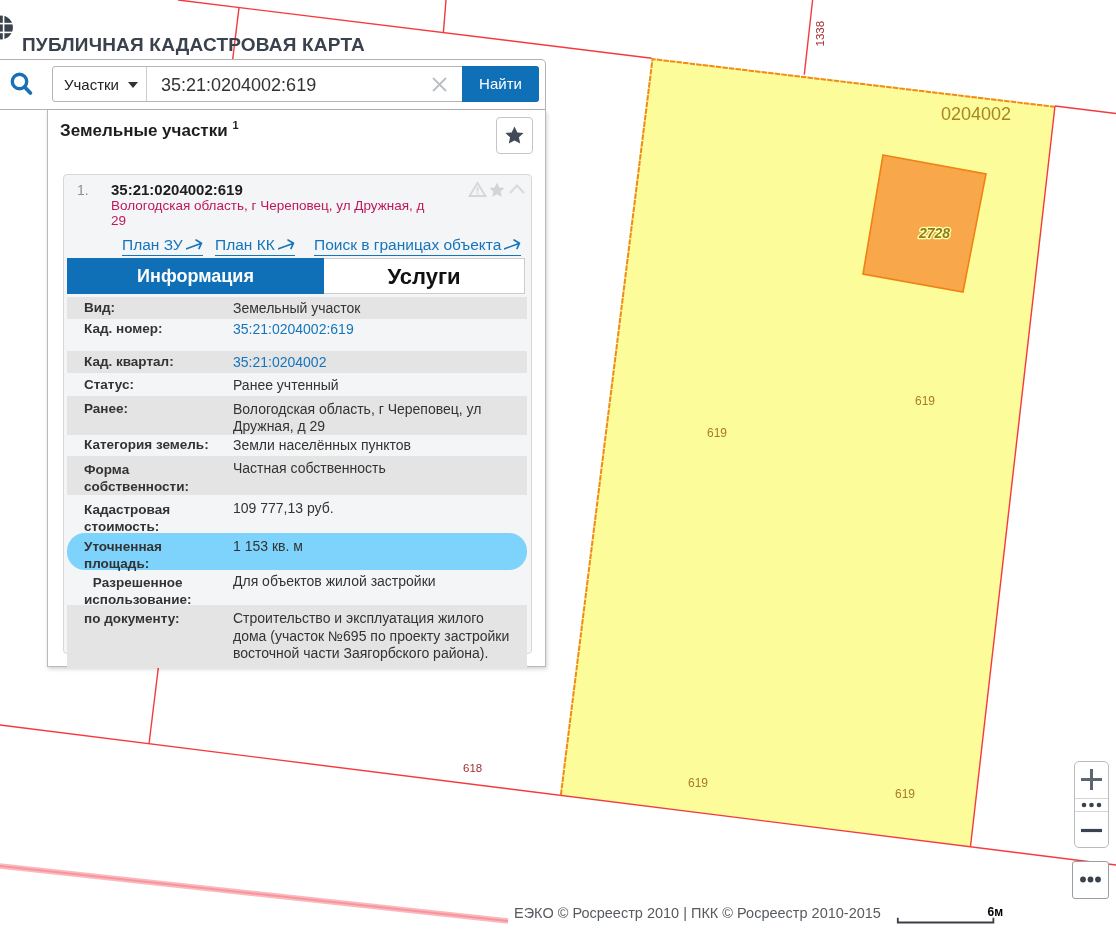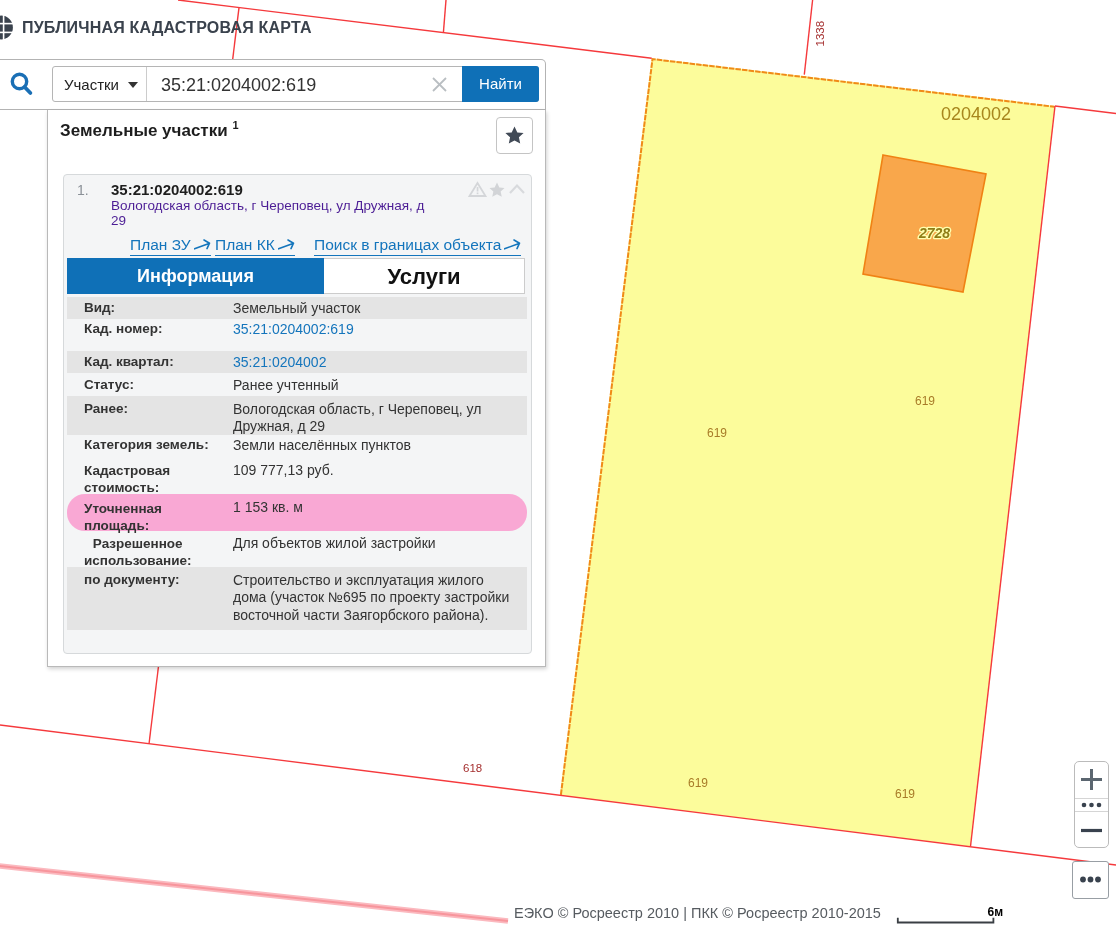--- a/index.html
+++ b/index.html
@@ -55,21 +55,21 @@
   <text x="895" y="798" font-size="12" fill="#a87b28">619</text>
 </svg>
 
 <svg class="abs" style="left:0;top:15px;z-index:3" width="16" height="27" viewBox="0 0 16 27">
   <circle cx="1" cy="12.5" r="11.9" fill="#3a424d"></circle>
   <line x1="-11" y1="8.6" x2="13.2" y2="8.6" stroke="#fff" stroke-width="1.6"></line>
   <line x1="-11" y1="17.4" x2="13.2" y2="17.4" stroke="#fff" stroke-width="1.6"></line>
   <line x1="3.6" y1="0" x2="3.6" y2="27" stroke="#fff" stroke-width="1.6"></line>
 </svg>
 
-<div class="abs" style="left:22px;top:19px;z-index:3;font-size:16px;font-weight:bold;color:#3a424d;letter-spacing:0.2px;text-align:center;">ПУБЛИЧНАЯ КАДАСТРОВАЯ КАРТА</div>
+<div class="abs" style="left:22px;top:34px;z-index:3;font-size:19px;font-weight:bold;color:#3a424d;letter-spacing:0.2px;text-align:center;">ПУБЛИЧНАЯ КАДАСТРОВАЯ КАРТА</div>
 
 <div class="abs" style="left:0;top:59px;width:546px;height:51px;background:#fff;border-top:1px solid #b3b3b3;border-bottom:1px solid #b3b3b3;border-right:1px solid #b3b3b3;border-top-right-radius:5px;z-index:2"></div>
 
 <svg class="abs" style="left:10px;top:71px;z-index:3" width="24" height="25" viewBox="0 0 24 25">
   <circle cx="9.5" cy="10.5" r="7.2" fill="none" stroke="#1a6fb5" stroke-width="3.4"></circle>
   <line x1="14.6" y1="16" x2="20.4" y2="22" stroke="#1a6fb5" stroke-width="3.8" stroke-linecap="round"></line>
 </svg>
 
 <div class="abs" style="left:52px;top:66px;width:487px;height:36px;background:#fff;border:1px solid #b5b5b5;border-radius:3px;z-index:3"></div>
 
@@ -107,23 +107,23 @@
 <div class="abs" style="left:111px;top:181px;z-index:4;font-size:15px;font-weight:bold;color:#1d1d1d;">35:21:0204002:619</div>
 
 <svg class="abs" style="left:468px;top:181px;z-index:4" width="58" height="17" viewBox="0 0 58 17">
   <path d="M9.5 2 L17.5 15 H1.5 Z" fill="none" stroke="#d4d6d9" stroke-width="1.8"></path>
   <rect x="8.7" y="6" width="1.7" height="4.5" fill="#d4d6d9"></rect>
   <rect x="8.7" y="11.5" width="1.7" height="1.7" fill="#d4d6d9"></rect>
   <path d="M29 1.5l2.35 5 5.2.55-3.9 3.55 1.1 5.2L29 13.2l-4.75 2.6 1.1-5.2-3.9-3.55 5.2-.55z" fill="#d2d4d7"></path>
   <path d="M42 12 L49 4.5 L56 12" fill="none" stroke="#d8dadd" stroke-width="2.2"></path>
 </svg>
 
-<div class="abs" style="left:111px;top:199px;z-index:4;font-size:13.5px;line-height:14.5px;color:#4c1d95;">Вологодская область, г Череповец, ул Дружная, д<br>29</div>
-
-<div class="abs" style="left:130px;top:236px;z-index:4;font-size:15.5px;color:#1475bc;border-bottom:1px solid #1475bc;padding-bottom:1px;">План ЗУ<svg width="17" height="12" viewBox="0 0 17 12" style="margin-left:3px;vertical-align:-1px;">
+<div class="abs" style="left:111px;top:199px;z-index:4;font-size:13.5px;line-height:14.5px;color:#be185d;">Вологодская область, г Череповец, ул Дружная, д<br>29</div>
+
+<div class="abs" style="left:122px;top:236px;z-index:4;font-size:15.5px;color:#1475bc;border-bottom:1px solid #1475bc;padding-bottom:1px;">План ЗУ<svg width="17" height="12" viewBox="0 0 17 12" style="margin-left:3px;vertical-align:-1px;">
         <path d="M0.5 9.8 L15 4.4 M10 1 L15.5 4.2 L13 9.6" stroke="#1475bc" stroke-width="1.6" fill="none" stroke-linecap="round" stroke-linejoin="round"></path>
       </svg></div>
 
 <div class="abs" style="left:215px;top:236px;z-index:4;font-size:15.5px;color:#1475bc;border-bottom:1px solid #1475bc;padding-bottom:1px;">План КК<svg width="17" height="12" viewBox="0 0 17 12" style="margin-left:3px;vertical-align:-1px;">
         <path d="M0.5 9.8 L15 4.4 M10 1 L15.5 4.2 L13 9.6" stroke="#1475bc" stroke-width="1.6" fill="none" stroke-linecap="round" stroke-linejoin="round"></path>
       </svg></div>
 
 <div class="abs" style="left:314px;top:236px;z-index:4;font-size:15.5px;color:#1475bc;border-bottom:1px solid #1475bc;padding-bottom:1px;">Поиск в границах объекта<svg width="17" height="12" viewBox="0 0 17 12" style="margin-left:3px;vertical-align:-1px;">
         <path d="M0.5 9.8 L15 4.4 M10 1 L15.5 4.2 L13 9.6" stroke="#1475bc" stroke-width="1.6" fill="none" stroke-linecap="round" stroke-linejoin="round"></path>
       </svg></div>
@@ -157,27 +157,31 @@
   <div style="position:relative;height:39px;background:#e4e4e4;">
     <div style="position:absolute;left:17px;top:5px;font-weight:bold;">Ранее:</div>
     <div style="position:absolute;left:166px;top:4.5px;font-size:14px;line-height:17.5px;">Вологодская область, г Череповец, ул<br>Дружная, д 29</div>
   </div>
 
   <div style="position:relative;height:21px;">
     <div style="position:absolute;left:17px;top:2px;font-weight:bold;">Категория земель:</div>
     <div style="position:absolute;left:166px;top:1.5px;font-size:14px;">Земли населённых пунктов</div>
   </div>
 
+  <div style="position:relative;height:38.5px;background:#e4e4e4;">
+    <div style="position:absolute;left:17px;top:4.5px;font-weight:bold;line-height:17px;">Форма<br>собственности:</div>
+    <div style="position:absolute;left:166px;top:4px;font-size:14px;">Частная собственность</div>
+  </div>
 
   <div style="position:relative;height:38px;text-decoration:underline;">
     <div style="position:absolute;left:17px;top:6px;font-weight:bold;line-height:17px;">Кадастровая<br>стоимость:</div>
     <div style="position:absolute;left:166px;top:5.5px;font-size:14px;">109 777,13 руб.</div>
   </div>
 
-  <div style="position:relative;height:37px;background:#f9a8d4;border-radius:18px;">
+  <div style="position:relative;height:37px;background:#7dd3fc;border-radius:18px;">
     <div style="position:absolute;left:17px;top:5.5px;font-weight:bold;line-height:17px;">Уточненная<br>площадь:</div>
     <div style="position:absolute;left:166px;top:5px;font-size:14px;">1 153 кв. м</div>
   </div>
 
   <div style="position:relative;height:35.5px;">
     <div style="position:absolute;left:17px;top:4px;font-weight:bold;line-height:17px;text-align:center;">Разрешенное<br>использование:</div>
     <div style="position:absolute;left:166px;top:3.5px;font-size:14px;">Для объектов жилой застройки</div>
   </div>
 
   <div style="position:relative;height:63px;background:#e4e4e4;">

